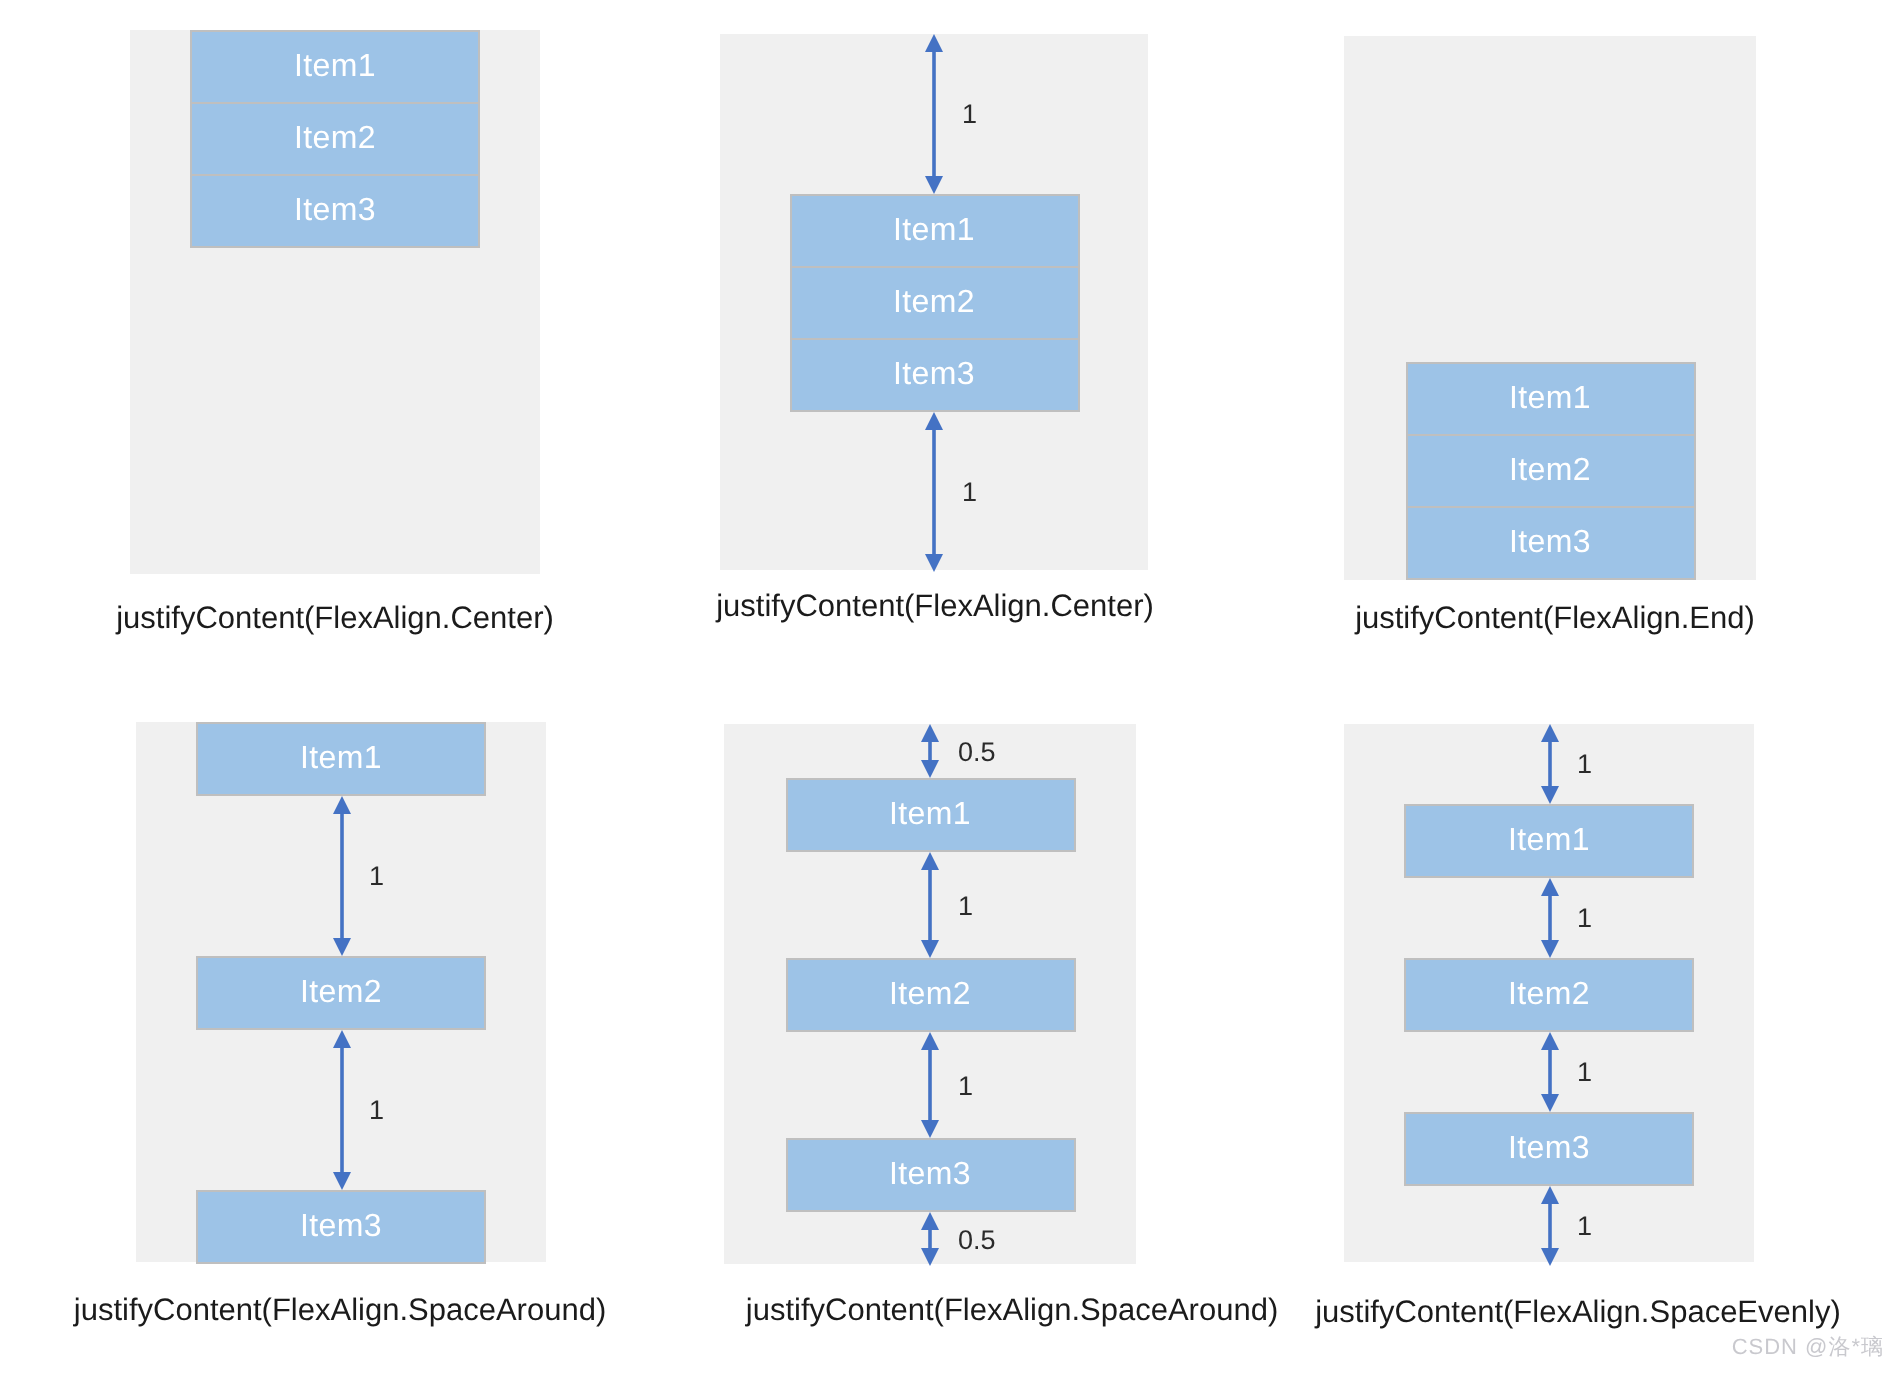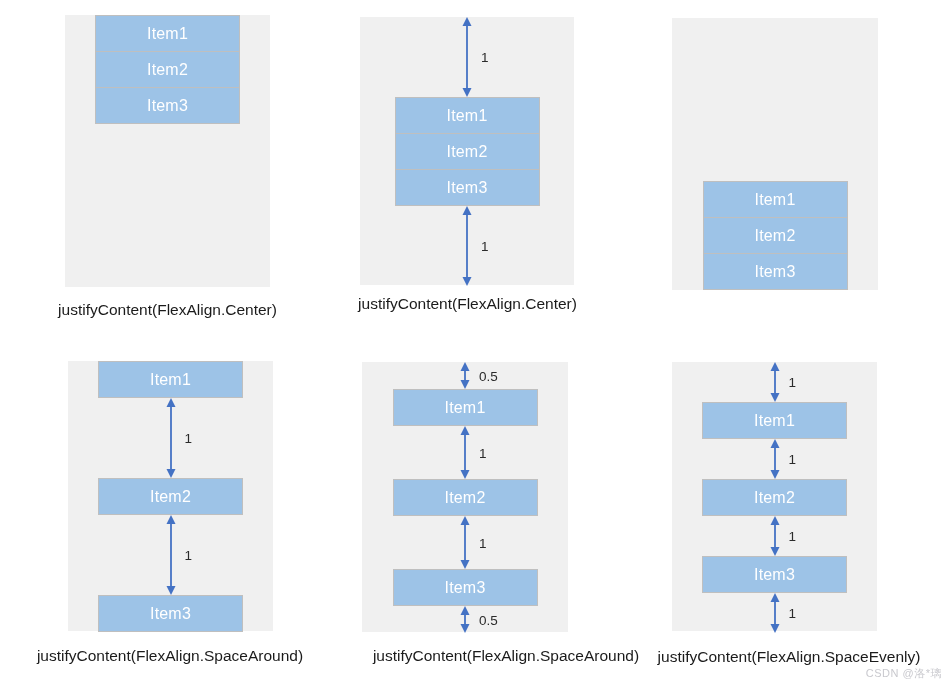--- a/index.html
+++ b/index.html
@@ -240,19 +240,20 @@
             <path d="M9 0 L4.5 9 L13.5 9 Z" fill="#4472c4"></path>
             <path d="M9 40 L4.5 31 L13.5 31 Z" fill="#4472c4"></path>
           </svg>
         </span>
         <span class="gap-label">1</span>
       </div>
     </div>
 
   <div class="caption c0">justifyContent(FlexAlign.Center)</div>
   <div class="caption c1">justifyContent(FlexAlign.Center)</div>
+  <div class="caption c2">justifyContent(FlexAlign.End)</div>
   <div class="caption c3">justifyContent(FlexAlign.SpaceAround)</div>
   <div class="caption c4">justifyContent(FlexAlign.SpaceAround)</div>
   <div class="caption c5">justifyContent(FlexAlign.SpaceEvenly)</div>
 
   <div class="watermark">CSDN @洛*璃</div>
 
 </div>
 
 </body></html>

